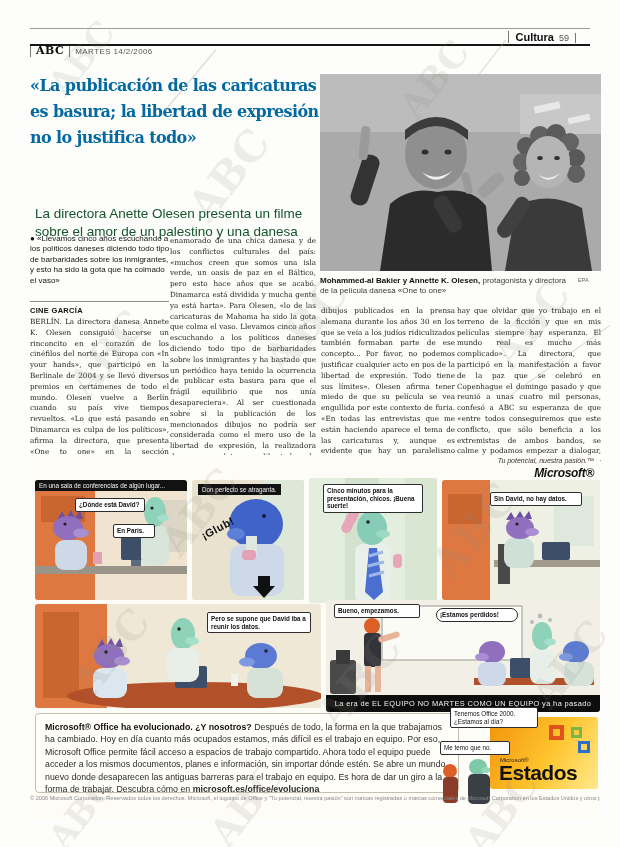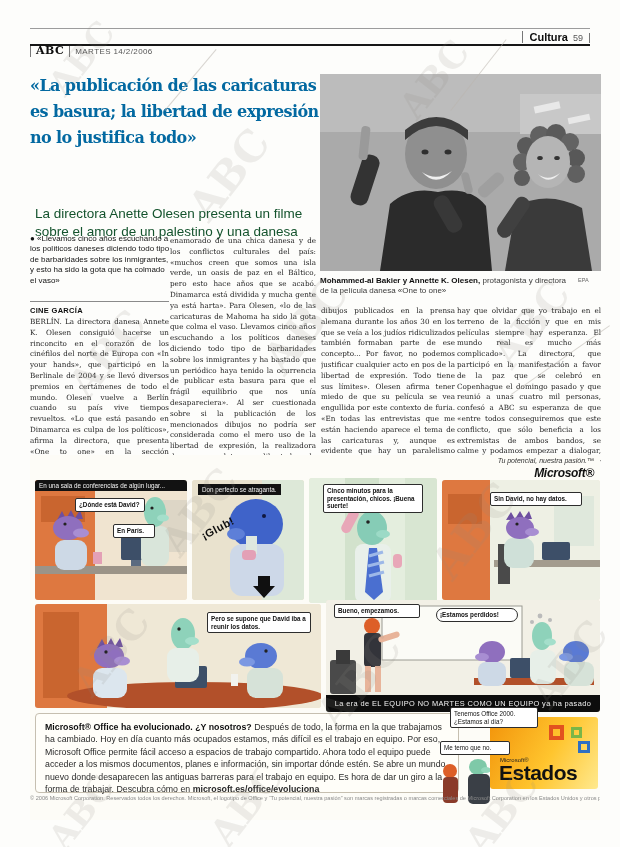--- a/index.html
+++ b/index.html
@@ -8,21 +8,21 @@
   .abs{position:absolute;}
   
   .wm{position:absolute;font-family:"DejaVu Serif",serif;font-weight:bold;color:#8f8b83;
       opacity:.14;transform:rotate(-52deg);pointer-events:none;z-index:9;}
   .scratch{position:absolute;background:#b9b5ad;opacity:.55;pointer-events:none;z-index:9;}
   
   .rule-top{left:30px;top:28px;width:560px;height:1px;background:#9c9c9c;}
   .mast{left:30px;top:44px;font-size:8px;color:#555;letter-spacing:.4px;}
   .mast b{font-size:11px;color:#0d0d0d;letter-spacing:.5px;border-left:1px solid #777;
           border-right:1px solid #777;padding:0 5px;margin-right:5px;font-family:"DejaVu Serif",serif;}
-  .sect{right:30px;top:31px;font-size:9px;color:#555;text-align:right;}
+  .sect{right:44px;top:31px;font-size:9px;color:#555;text-align:right;}
   .sect b{font-size:11px;color:#0d0d0d;border-left:1px solid #777;padding-left:6px;margin-right:5px;}
   .sect span.pg{border-right:1px solid #777;padding-right:6px;}
   .rule-mid{left:30px;top:44px;width:560px;height:2px;background:#161616;}
   .kicker{left:0;top:50px;width:620px;text-align:center;font-size:8.5px;font-weight:bold;
           letter-spacing:1.1px;color:#0d0d0d;}
   
   .headline{left:30px;top:73px;width:296px;font-family:"DejaVu Serif",serif;font-weight:bold;
             font-size:16px;line-height:26px;letter-spacing:-.6px;color:#0369a1;}
   .deck{left:35px;top:185px;width:282px;font-size:13.5px;line-height:17.5px;color:#14532d;margin-top:20px;}
   .photo{left:320px;top:74px;width:281px;height:197px;background:#9c9c9c;}

